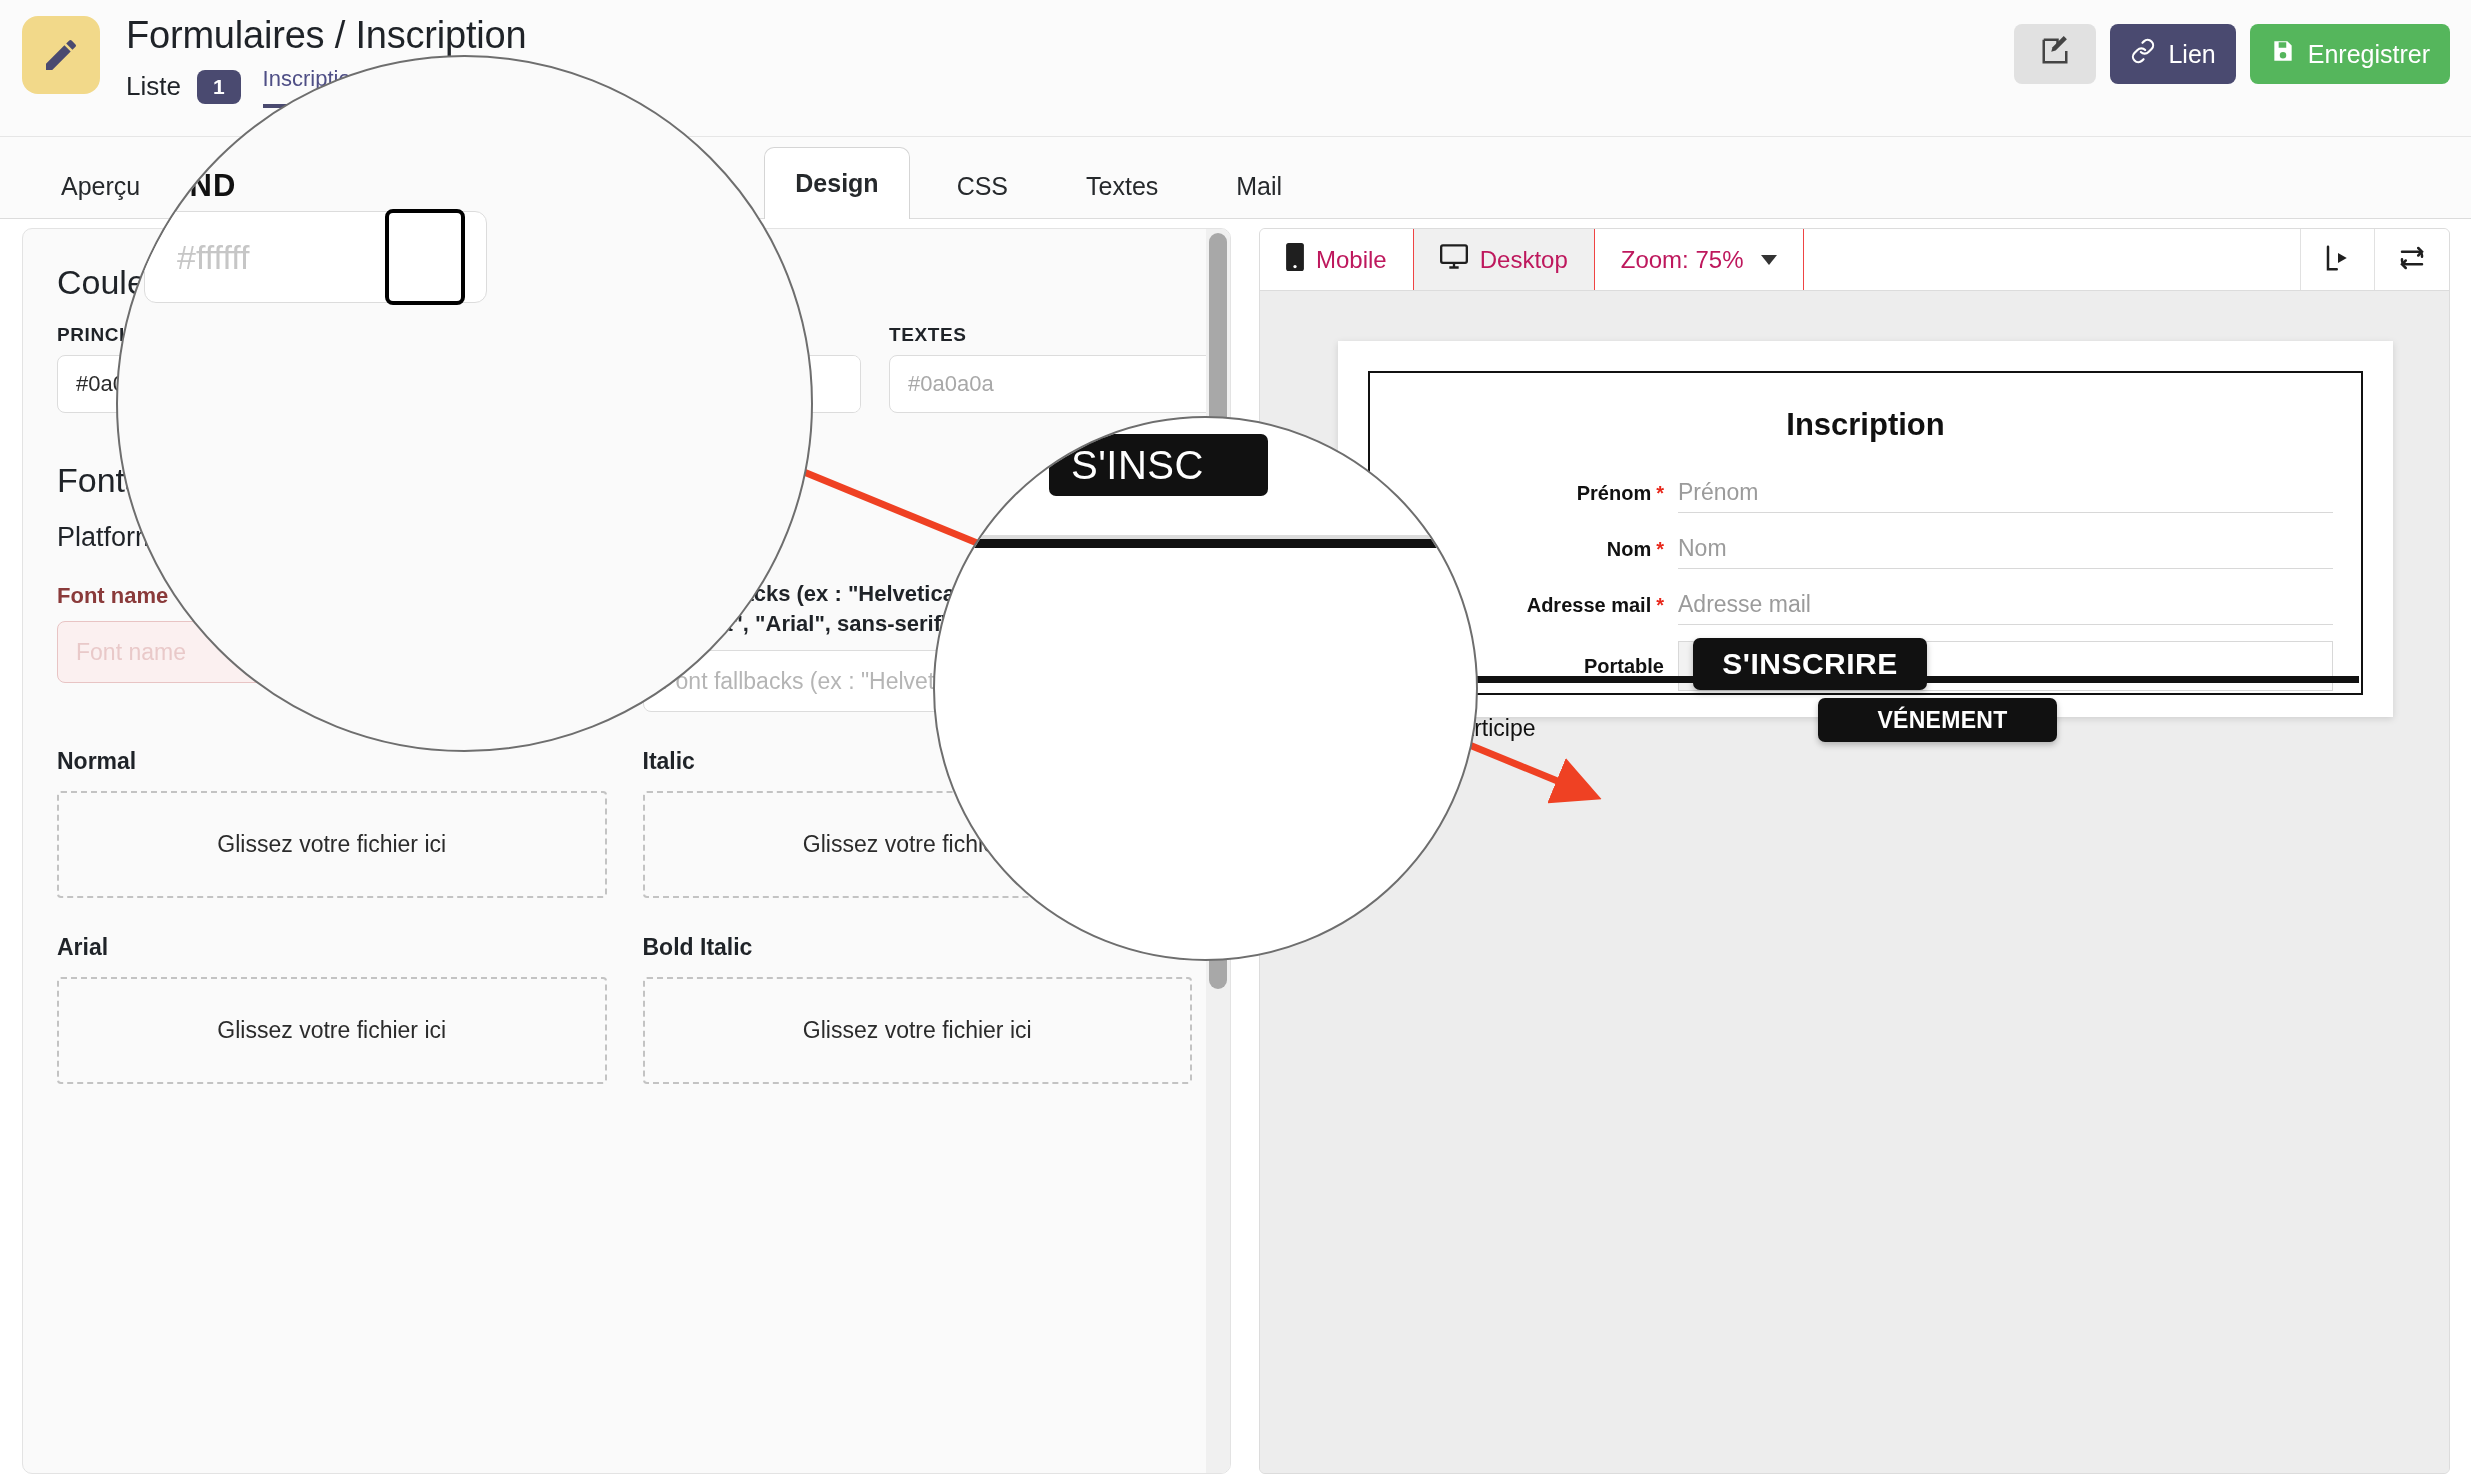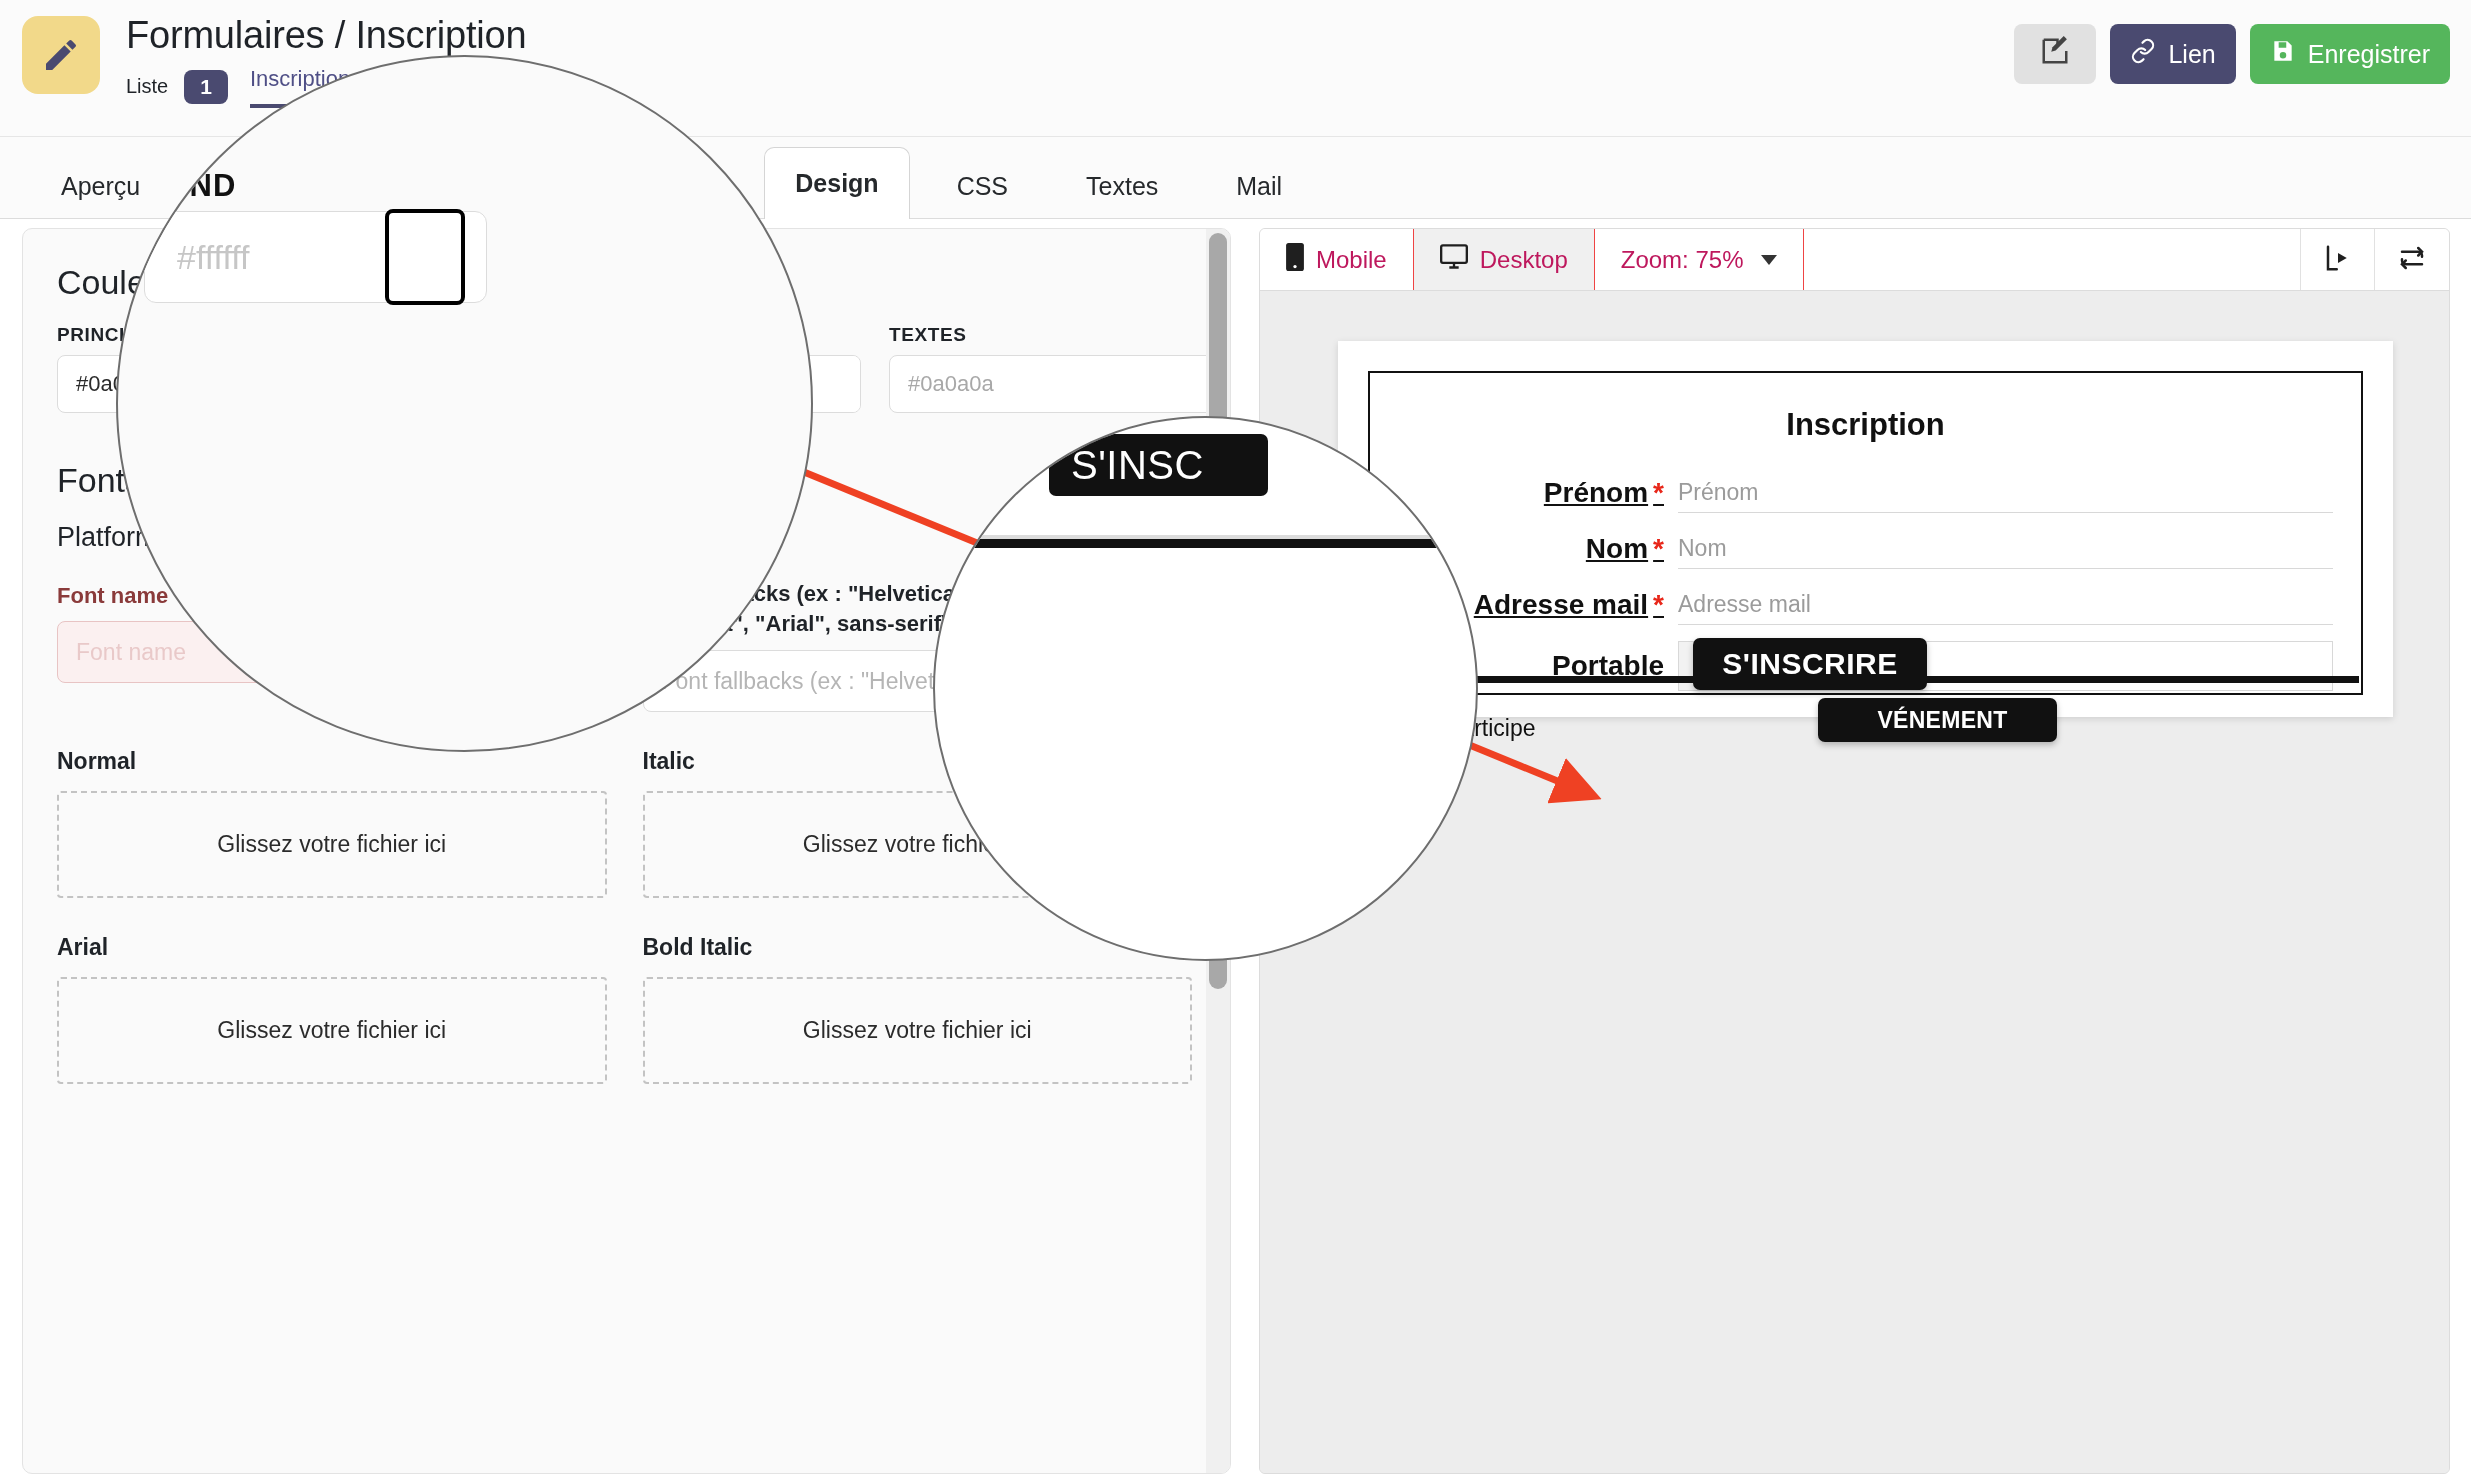--- a/index.html
+++ b/index.html
@@ -23,21 +23,21 @@
     width:78px; height:78px; border-radius:16px; background:#f2d98a;
     margin:16px 0 0 22px; flex:none; position:relative;
   }
   .app-icon svg { position:absolute; left:19px; top:19px; }
   .title-block { margin:14px 0 0 26px; }
   .page-title {
     font-size:38px; font-weight:400; color:#1f2328; line-height:1.15;
     letter-spacing:-0.2px; white-space:nowrap;
   }
   .subrow { display:flex; align-items:center; gap:16px; margin-top:8px; }
-  .subrow .liste { font-size:20px; color:#1f2328; }
+  .subrow .liste { font-size:26px; color:#1f2328; }
   .badge-count {
     background:#4a4a70; color:#fff; font-size:21px; font-weight:600;
     border-radius:8px; padding:5px 16px; min-width:40px; text-align:center;
   }
   .sub-tab {
     font-size:22px; color:#4f4f86; padding-bottom:12px;
     border-bottom:4px solid #4a4a70; margin-left:6px;
   }
 
   .top-actions {
@@ -175,22 +175,22 @@
   .form-box {
     position:absolute; left:30px; top:30px; right:30px; bottom:22px;
     border:2px solid #111; background:#fff;
   }
   .form-title {
     text-align:center; font-size:31px; font-weight:bold; color:#111;
     margin-top:34px; margin-bottom:30px;
   }
   .frow { display:flex; align-items:center; margin:0 0 16px 0; padding:0 28px 0 0; }
   .flabel {
-    width:308px; text-align:right; font-size:28px; font-weight:bold; color:#111;
-    padding-right:14px; white-space:nowrap;text-decoration:underline;
+    width:308px; text-align:right; font-size:20px; font-weight:bold; color:#111;
+    padding-right:14px; white-space:nowrap;
   }
   .flabel .star { color:#e8271a; font-weight:bold; margin-left:5px; }
   .fline {
     flex:1; border:none; border-bottom:1px solid #d8d8d8; height:40px;
     font-size:23px; color:#9b9b9b; display:flex; align-items:center; background:transparent;
   }
   .fphone { flex:1; display:flex; height:50px; border:1px solid #d8d8d8; background:#fff; }
   .fphone .flag { width:56px; background:#f2f2f2; border-right:1px solid #d8d8d8; display:flex;align-items:center;justify-content:center; }
   .radio-row { display:flex; align-items:center; gap:14px; padding-left:36px; margin-top:24px; }
   .radio-dot { width:26px;height:26px;border-radius:50%;background:#e2e2e2; }

